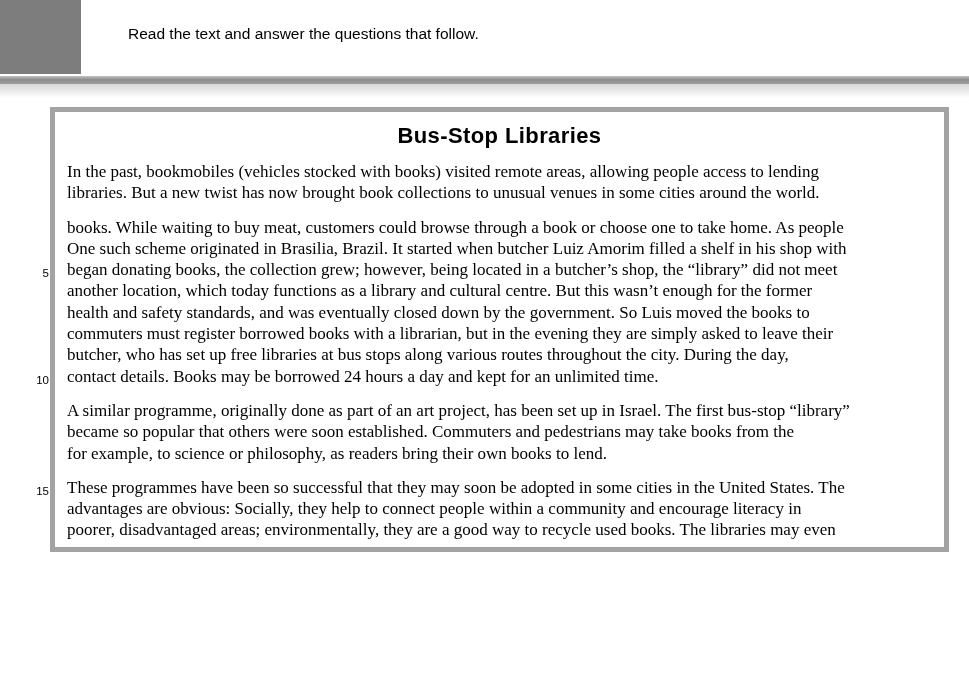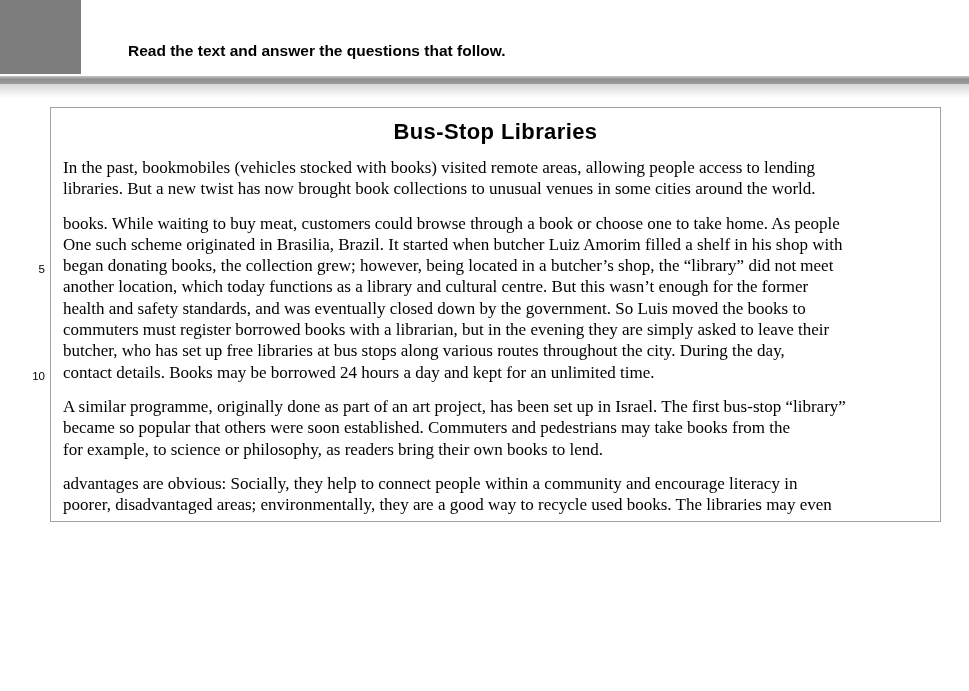--- a/index.html
+++ b/index.html
@@ -12,44 +12,43 @@
     font-family: "Liberation Sans", sans-serif;
   }
   .corner-square {
     position: absolute;
     left: 0; top: 0;
     width: 81px; height: 74px;
     background: #7d7d7d;
   }
   .instruction {
     position: absolute;
-    left: 128px; top: 42px;
+    left: 128px; top: 25px;
     font-size: 15.5px;
     color: #000000;
     white-space: nowrap;
-    font-weight: bold;
   }
   .top-rule {
     position: absolute;
     left: 0; top: 76px;
     width: 969px; height: 8px;
     background: linear-gradient(180deg, #c4c4c4 0%, #8d8d8d 45%, #9e9e9e 100%);
   }
   .top-rule::after {
     content: "";
     position: absolute;
     left: 0; top: 8px;
     width: 100%; height: 14px;
     background: linear-gradient(180deg, rgba(140,140,140,0.35), rgba(255,255,255,0));
   }
   .passage-box {
     position: absolute;
     left: 50px; top: 107px;
     width: 889px;
-    border: 1px solid #a3a3a3;
+    border: 5px solid #a3a3a3;
     background: #ffffff;
     padding: 12px 0 6px 0;
     box-sizing: content-box;
   }
   .passage-title {
     text-align: center;
     font-family: "Liberation Sans", sans-serif;
     font-weight: bold;
     font-size: 22px;
     line-height: 24px;
@@ -107,18 +106,19 @@
           <div class="text-line">commuters must register borrowed books with a librarian, but in the evening they are simply asked to leave their</div>
           <div class="text-line">butcher, who has set up free libraries at bus stops along various routes throughout the city. During the day,</div>
           <div class="text-line"><span class="line-num">10</span>contact details. Books may be borrowed 24 hours a day and kept for an unlimited time.</div>
         </div>
         <div class="paragraph">
           <div class="text-line">A similar programme, originally done as part of an art project, has been set up in Israel. The first bus-stop “library”</div>
           <div class="text-line">became so popular that others were soon established. Commuters and pedestrians may take books from the</div>
           <div class="text-line">for example, to science or philosophy, as readers bring their own books to lend.</div>
         </div>
         <div class="paragraph">
+          <div class="text-line"><span class="line-num">15</span>These programmes have been so successful that they may soon be adopted in some cities in the United States. The</div>
           <div class="text-line">advantages are obvious: Socially, they help to connect people within a community and encourage literacy in</div>
           <div class="text-line">poorer, disadvantaged areas; environmentally, they are a good way to recycle used books. The libraries may even</div>
         </div>
       </div>
   </div>
 </div>
 
 </body></html>

